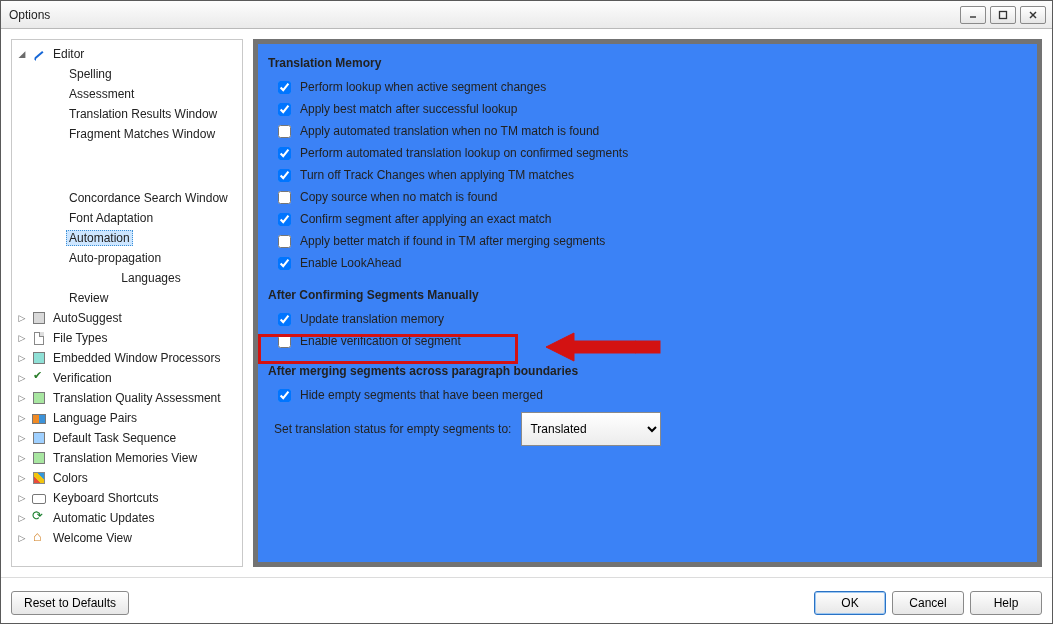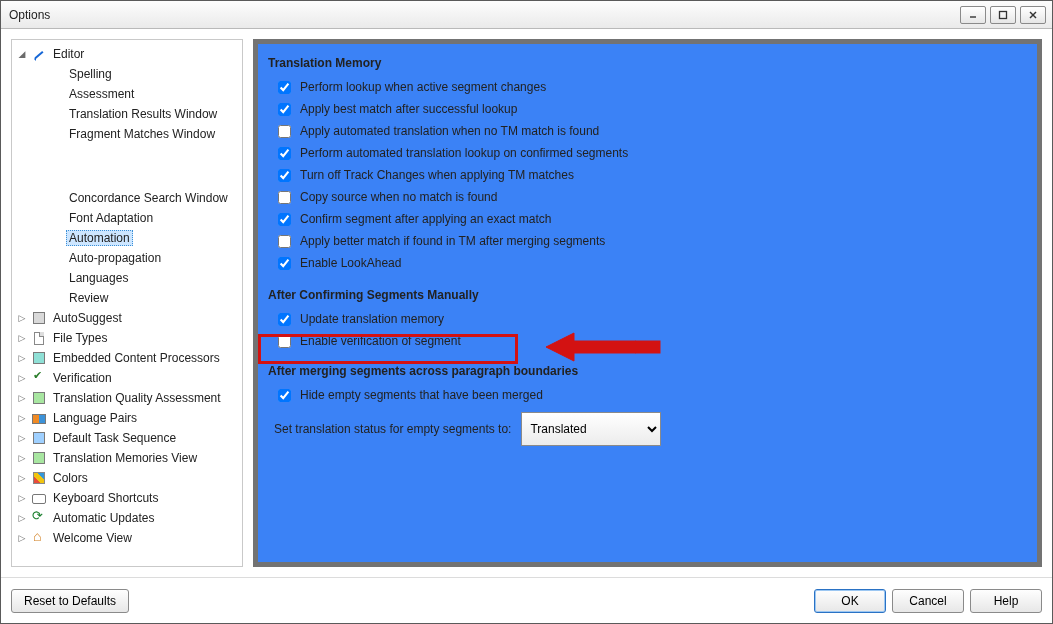--- a/index.html
+++ b/index.html
@@ -93,22 +93,22 @@
     height: 34px;
     border: 1px solid #8a8a8a;
     background: linear-gradient(#fff,#ececec);
     padding: 0 4px;
     min-width: 140px;
   }
   .footer {
     height: 46px;
     border-top: 1px solid #dcdcdc;
     display:flex;
-    align-items:center;
-    padding: 15px 10px;
+    align-items:flex-end;
+    padding: 8px 10px;
     gap: 6px;
   }
   .footer .spacer { flex:1; }
   .btn {
     min-width: 72px;
     height: 24px;
     border: 1px solid #8a8a8a;
     border-radius: 3px;
     background: linear-gradient(#fefefe,#e7e7e7);
     padding: 0 12px;
@@ -210,21 +210,21 @@
         <div class="tree-node" style="padding-left: 18px;">
           <span class="exp"></span>
           <span class="ticon"></span>
           <span class="tlabel selected">Automation</span>
         </div>
         <div class="tree-node" style="padding-left: 18px;">
           <span class="exp"></span>
           <span class="ticon"></span>
           <span class="tlabel">Auto-propagation</span>
         </div>
-        <div class="tree-node" style="padding-left: 18px;">
+        <div class="tree-node" style="padding-left: 18px; justify-content: center;">
           <span class="exp"></span>
           <span class="ticon"></span>
           <span class="tlabel">Languages</span>
         </div>
         <div class="tree-node" style="padding-left: 18px;">
           <span class="exp"></span>
           <span class="ticon"></span>
           <span class="tlabel">Review</span>
         </div>
         <div class="tree-node" style="padding-left: 2px;">
@@ -239,21 +239,21 @@
           <span class="ticon">
             <span class="ico ico-doc"></span>
           </span>
           <span class="tlabel">File Types</span>
         </div>
         <div class="tree-node" style="padding-left: 2px;">
           <span class="exp">▷</span>
           <span class="ticon">
             <span class="ico ico-box teal"></span>
           </span>
-          <span class="tlabel">Embedded Content Processors</span>
+          <span class="tlabel">Embedded Window Processors</span>
         </div>
         <div class="tree-node" style="padding-left: 2px;">
           <span class="exp">▷</span>
           <span class="ticon">
             <span class="ico ico-check"></span>
           </span>
           <span class="tlabel">Verification</span>
         </div>
         <div class="tree-node" style="padding-left: 2px;">
           <span class="exp">▷</span>

